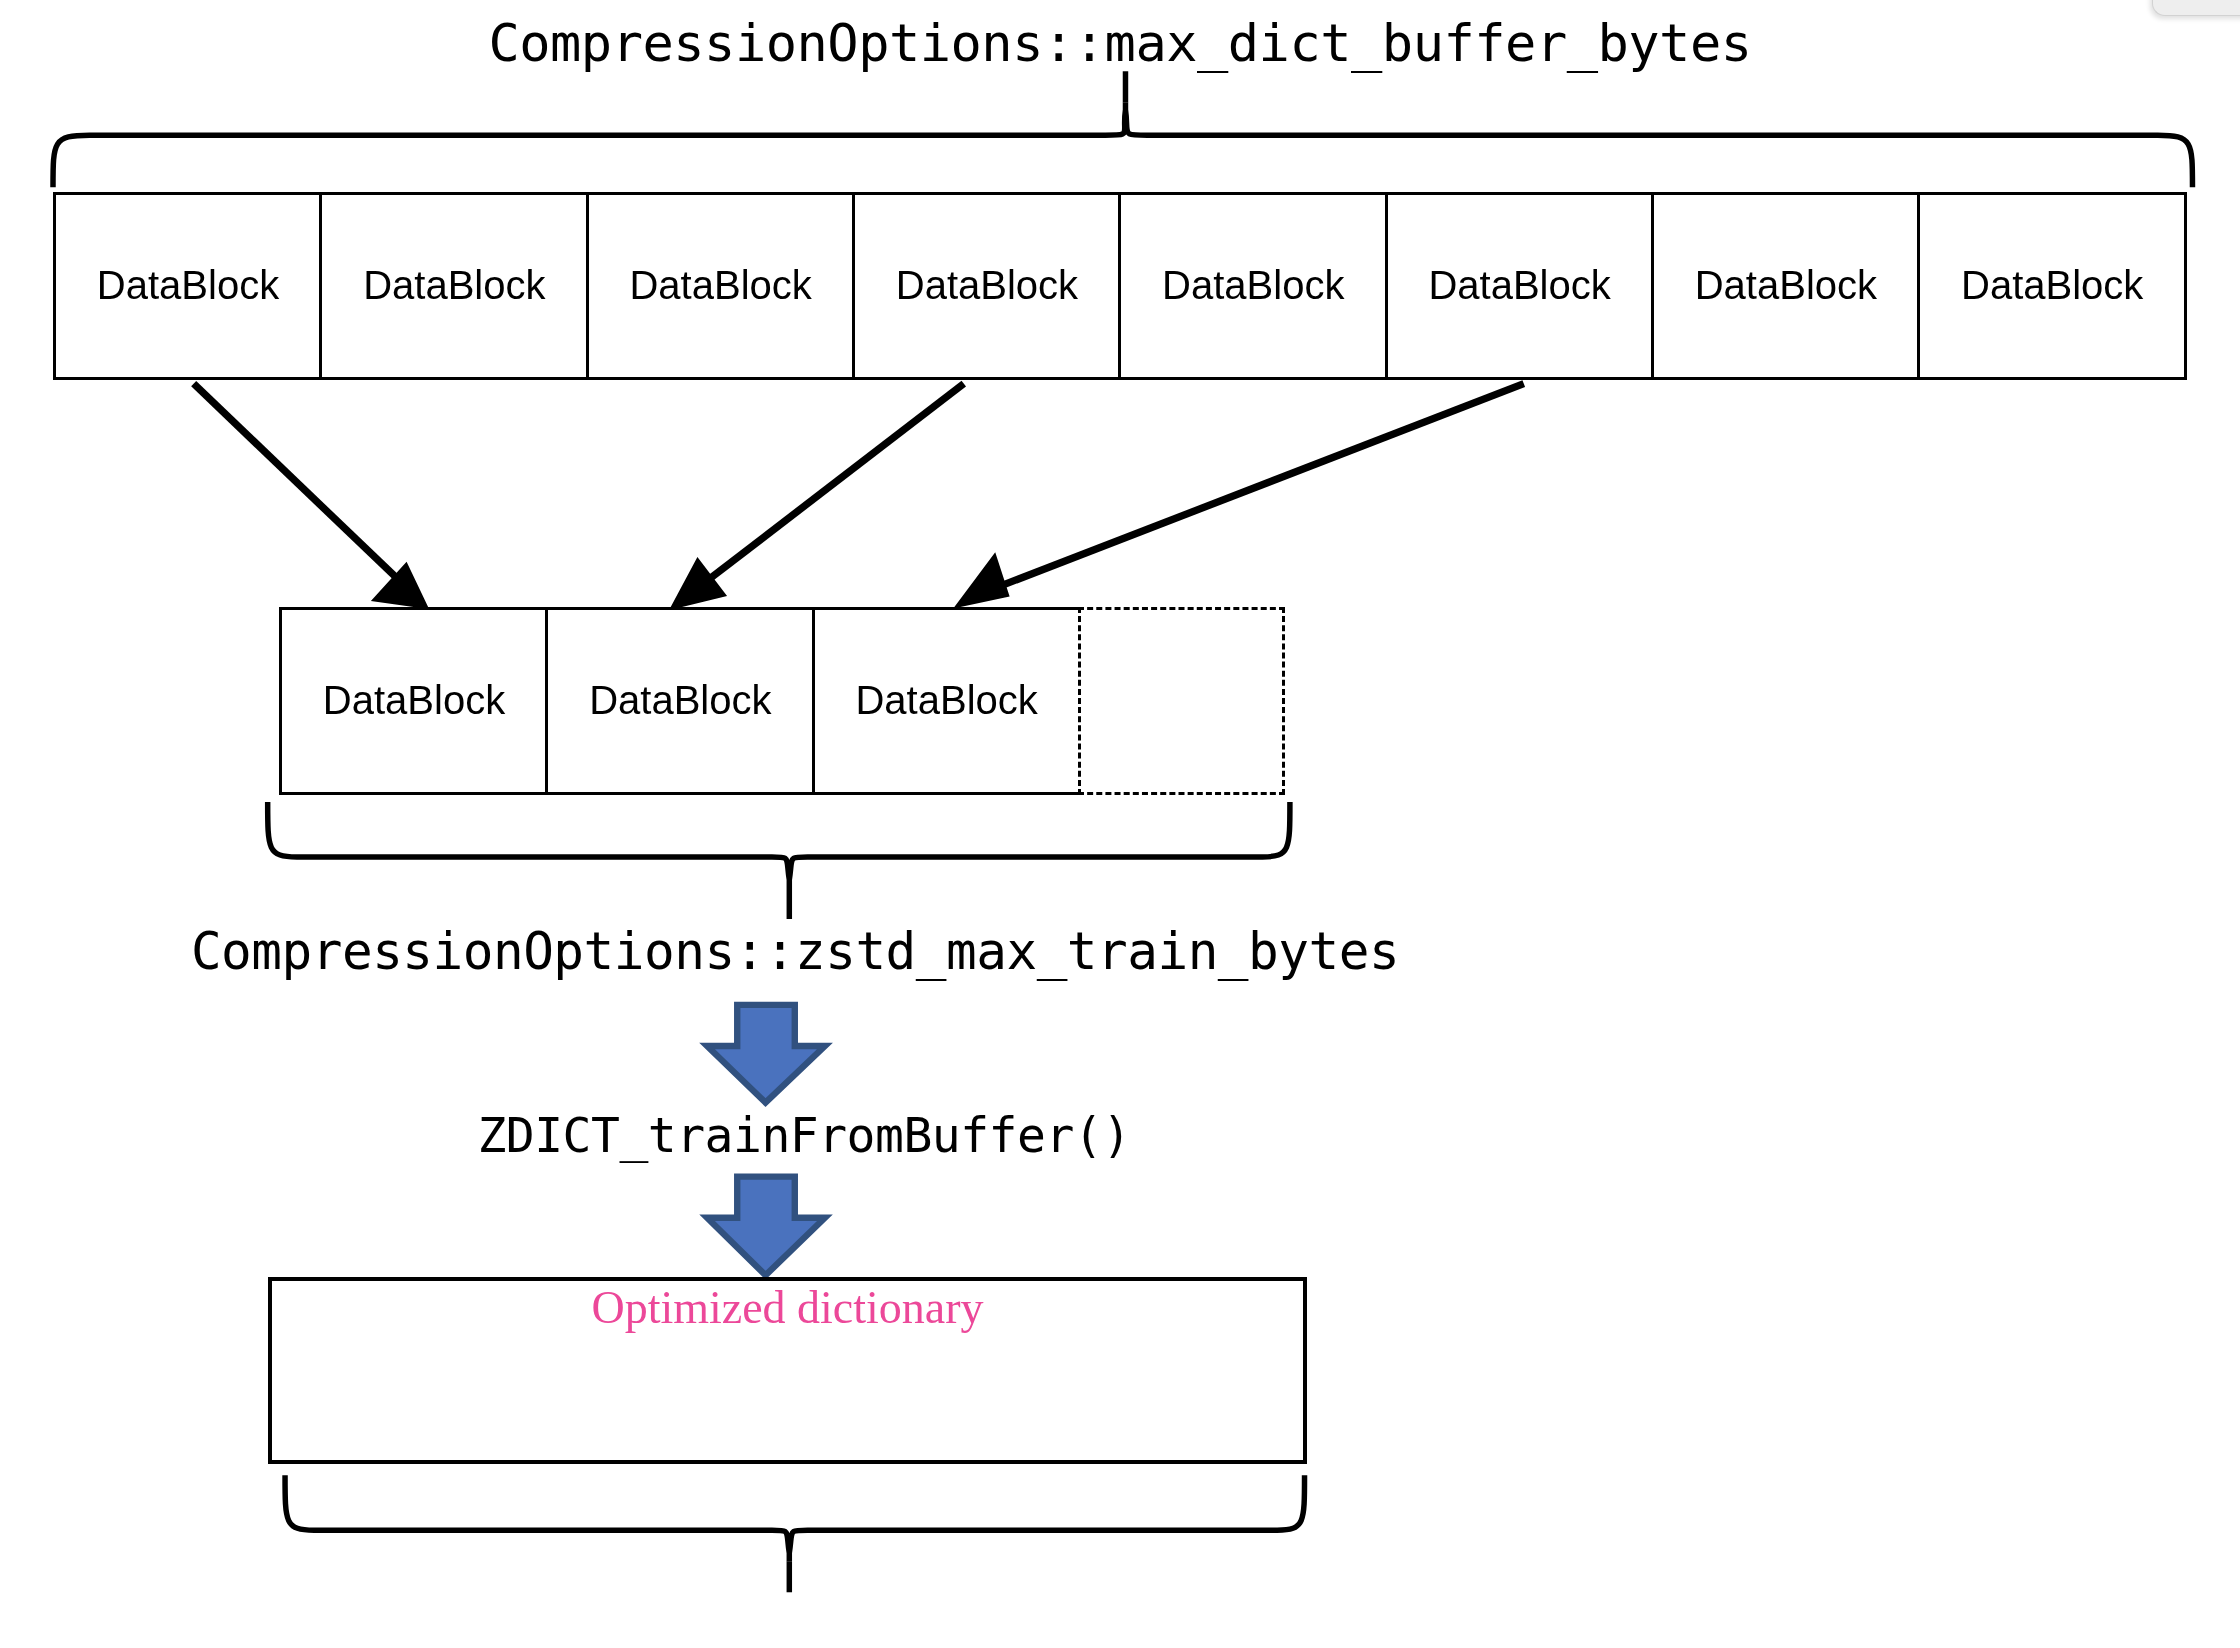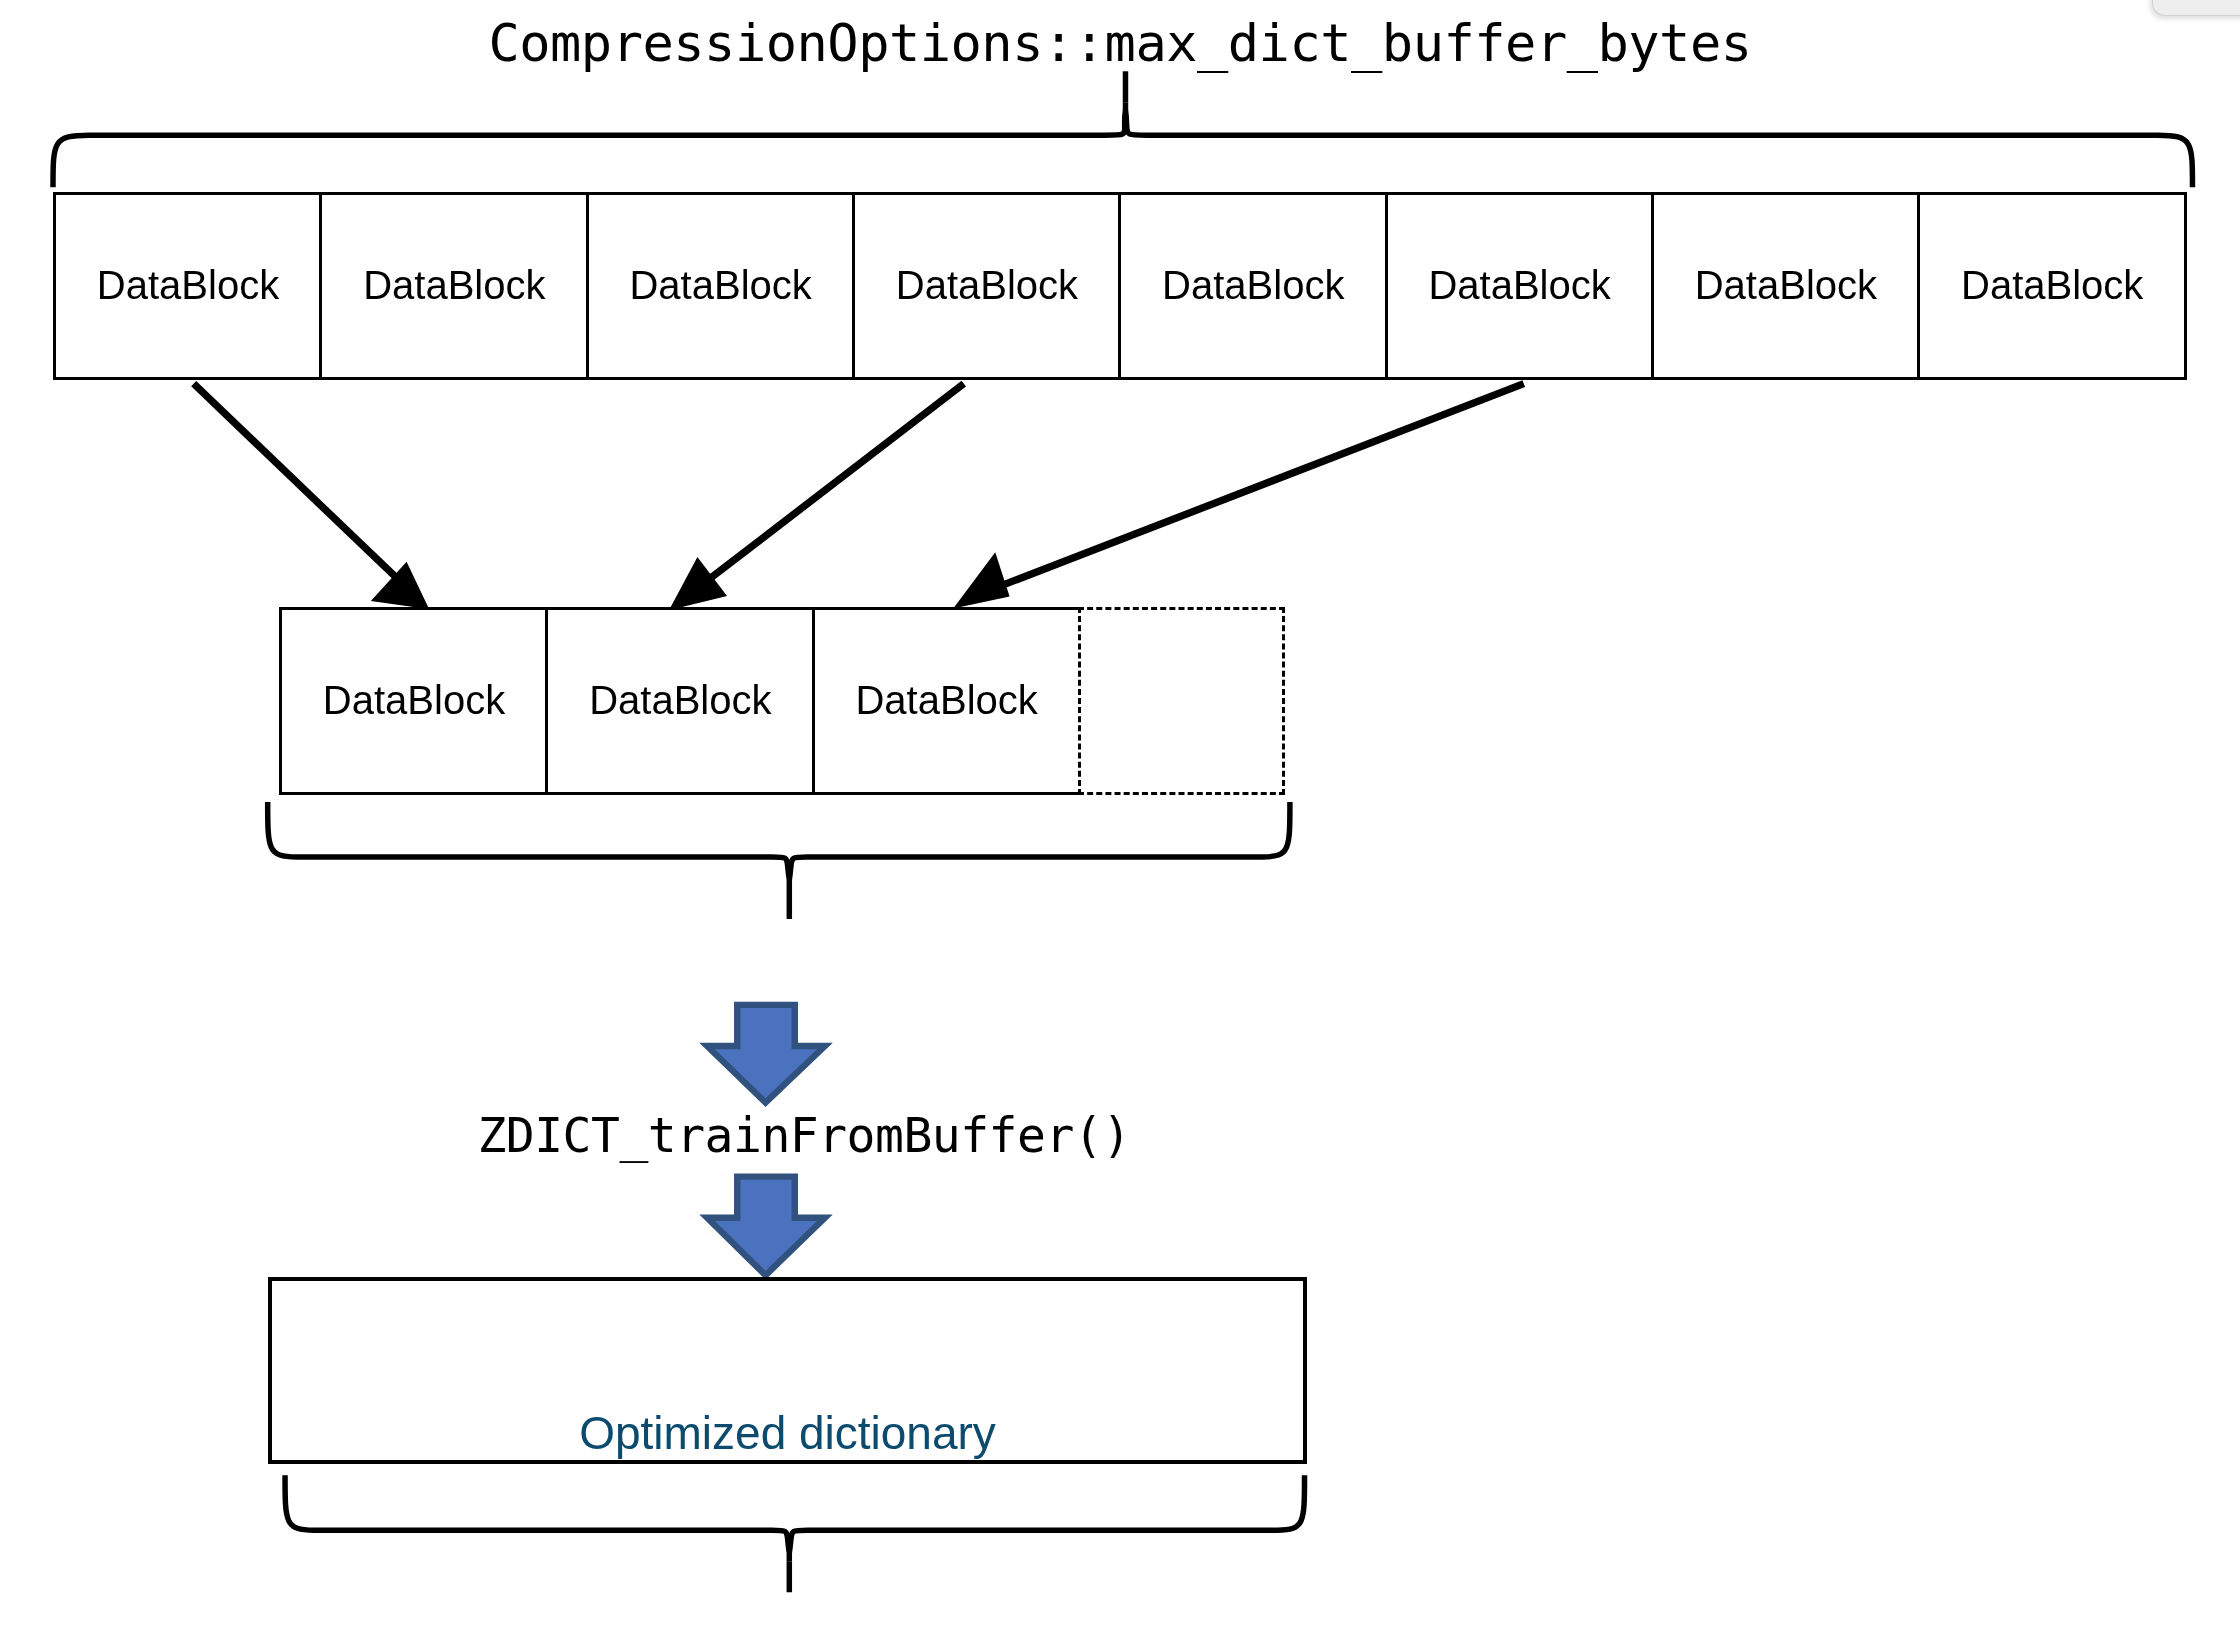--- a/index.html
+++ b/index.html
@@ -48,24 +48,24 @@
     border: 3.7px dashed #000000;
     margin-left: -3.7px;
     background: #ffffff;
   }
   .dict-box {
     position: absolute;
     box-sizing: border-box;
     border: 4.6px solid #000000;
     background: #ffffff;
     display: flex;
-    align-items: flex-end;
+    align-items: flex-start;
     justify-content: center;
-    color: #0c4a6e;
-    font-family: Liberation Sans, sans-serif;
+    color: #ec4899;
+    font-family: Liberation Serif, serif;
   }
   .svg-layer {
     position: absolute;
     left: 0;
     top: 0;
     width: 2240px;
     height: 1648px;
     pointer-events: none;
   }
   .corner-panel {
@@ -195,20 +195,21 @@
       <span class="bl">Data</span>
       <span class="bl">Block</span>
     </div>
     <div class="data-block" style="width:270px; height:188px; font-size:40px;">
       <span class="bl">Data</span>
       <span class="bl">Block</span>
     </div>
     <div class="dashed-block" style="width:207px; height:188px;"></div>
   </div>
 
+  <div class="mono-label" style="left:0px; top:922px; width:1590px; font-size:51px;">CompressionOptions::zstd_max_train_bytes</div>
 
   <div class="mono-label" style="left:0px; top:1107px; width:1608px; font-size:48px;">ZDICT_trainFromBuffer()</div>
 
   <div class="dict-box" style="left:268px; top:1277px; width:1039px; height:187px;">
     <span style="font-size:46px;">Optimized dictionary</span>
   </div>
 
 
 </div>
 

